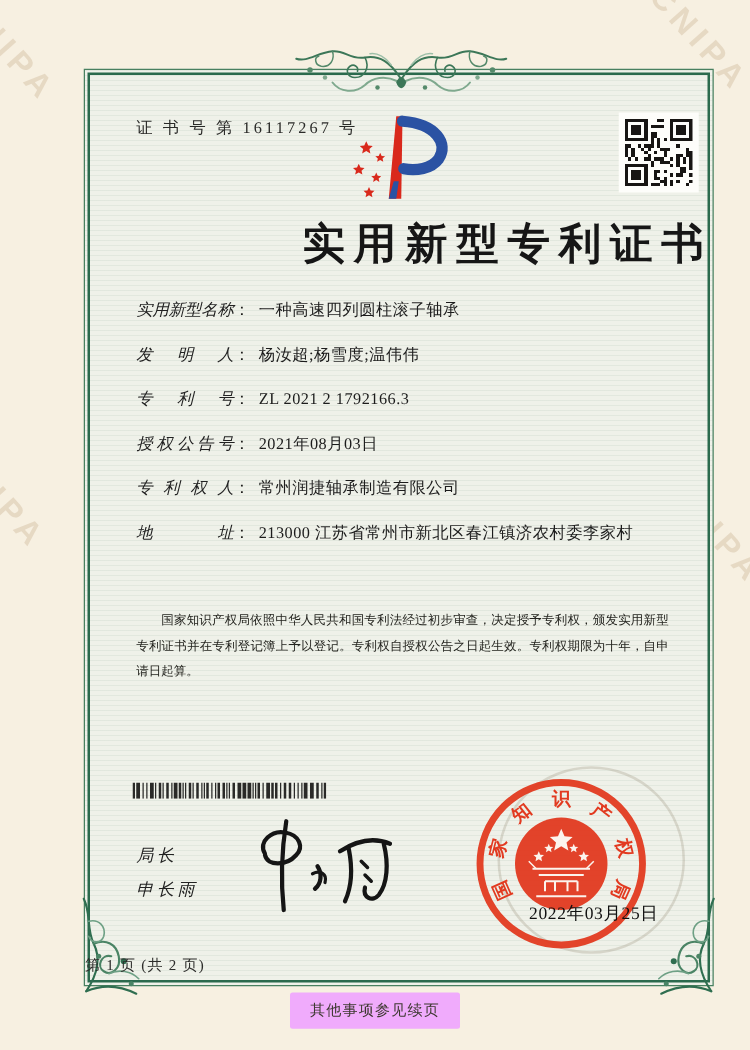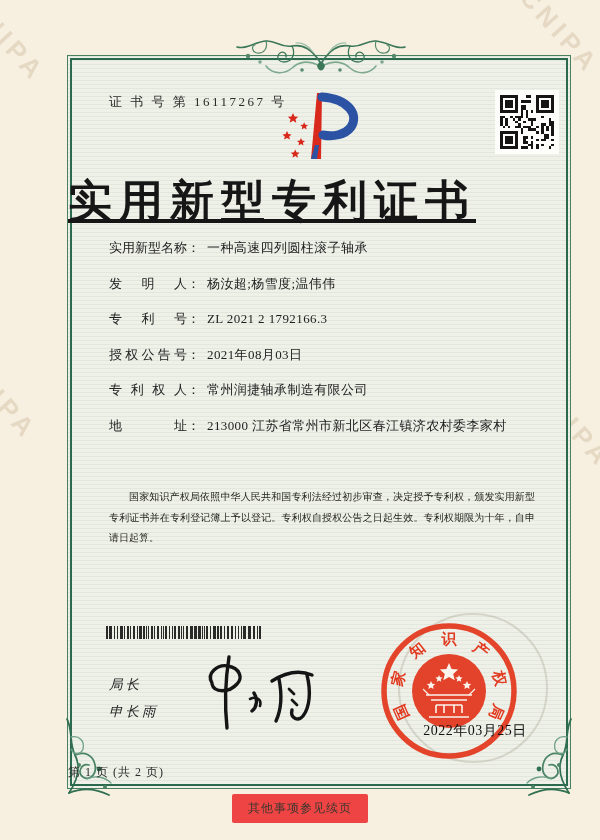--- a/index.html
+++ b/index.html
@@ -9,27 +9,27 @@
       font-weight:bold;color:rgba(203,180,148,.38);transform:rotate(48deg);
       transform-origin:left top;letter-spacing:5px;font-size:26px;pointer-events:none;}
   .wm.big{font-size:31px;color:rgba(203,180,148,.45);}
   .frame{position:absolute;left:47px;top:55px;width:504px;height:734px;box-sizing:border-box;
          border:1px solid #49805f;
          background:#eff1e9;
          background-image:repeating-linear-gradient(180deg,rgba(110,150,125,.10) 0 1px,rgba(0,0,0,0) 1px 4px);margin-left:20px;}
   .frame-inner{position:absolute;inset:2px;border:2px solid #2b6a4d;pointer-events:none;}
   .abs{position:absolute;}
   .certno{left:41px;top:37px;font-size:13px;letter-spacing:2.5px;color:#2a2a28;}
-  .title{left:0;top:116px;width:100%;text-align:left;font-size:44px;font-weight:700;
-         letter-spacing:7px;color:#161616;text-decoration:underline;}
+  .title{left:0;top:116px;width:100%;text-align:right;font-size:34px;font-weight:700;
+         letter-spacing:7px;color:#161616;}
   .qrbox{left:427px;top:34px;width:64px;height:64px;background:#fdfdfa;
          display:flex;align-items:center;justify-content:center;}
   .fields{left:41px;top:184px;width:430px;font-size:13px;}
   .frow{height:35.6px;line-height:16px;white-space:nowrap;position:relative;}
-  .lbl{display:inline-block;width:78px;text-align:justify;text-align-last:justify;color:#222;}
+  .lbl{display:inline-block;width:78px;text-align:justify;text-align-last:justify;color:#222;font-style:italic;}
   .colon{display:inline-block;}
   .val{margin-left:7px;letter-spacing:.4px;color:#1c1c1c;}
   .pair2{position:absolute;left:222px;top:0;}
   .paras{left:41px;top:431px;width:426px;font-size:10px;line-height:20.5px;
          text-align:justify;color:#24241f;}
   .paras p{margin:0;text-indent:2em;}
   .barcode{left:38px;top:570px;width:155px;height:13px;}
   .signer{left:41px;top:615px;font-size:13.5px;letter-spacing:3px;line-height:27px;color:#222;font-style:italic;}
   .sig{left:128px;top:596px;}
   .ghost{left:330px;top:557px;width:146px;height:146px;border-radius:50%;
@@ -37,21 +37,21 @@
   .sealwrap{left:306px;top:560px;width:150px;height:150px;}
   .sealdate{left:322px;top:666px;width:170px;font-size:14px;color:#111;
             letter-spacing:.5px;text-align:center;z-index:5;}
   .pagefoot{left:0;top:708px;width:100%;text-align:left;font-size:12px;
             letter-spacing:1px;color:#2c2c2a;}
   .ornament-top{position:absolute;left:166px;top:-24px;}
   .corner{position:absolute;}
   .corner.bl{left:-9px;bottom:-9px;}
   .corner.br{right:-9px;bottom:-9px;transform:scaleX(-1);}
   .note-box{position:absolute;left:50%;top:794px;transform:translateX(-50%);
-            background:#ef4444;padding:6px 16px;font-size:12px;color:#3c382f;
+            background:#f0abfc;padding:6px 16px;font-size:12px;color:#3c382f;
             letter-spacing:1px;border-radius:2px;}
 </style>
 </head>
 <body>
 
 <div class="wm" style="left:-18px;top:-10px">CNIPA</div>
 <div class="wm" style="left:536px;top:-18px">CNIPA</div>
 <div class="wm big" style="left:303px;top:226px">CNIPA</div>
 <div class="wm" style="left:-26px;top:348px">CNIPA</div>
 <div class="wm" style="left:548px;top:376px">CNIPA</div>

